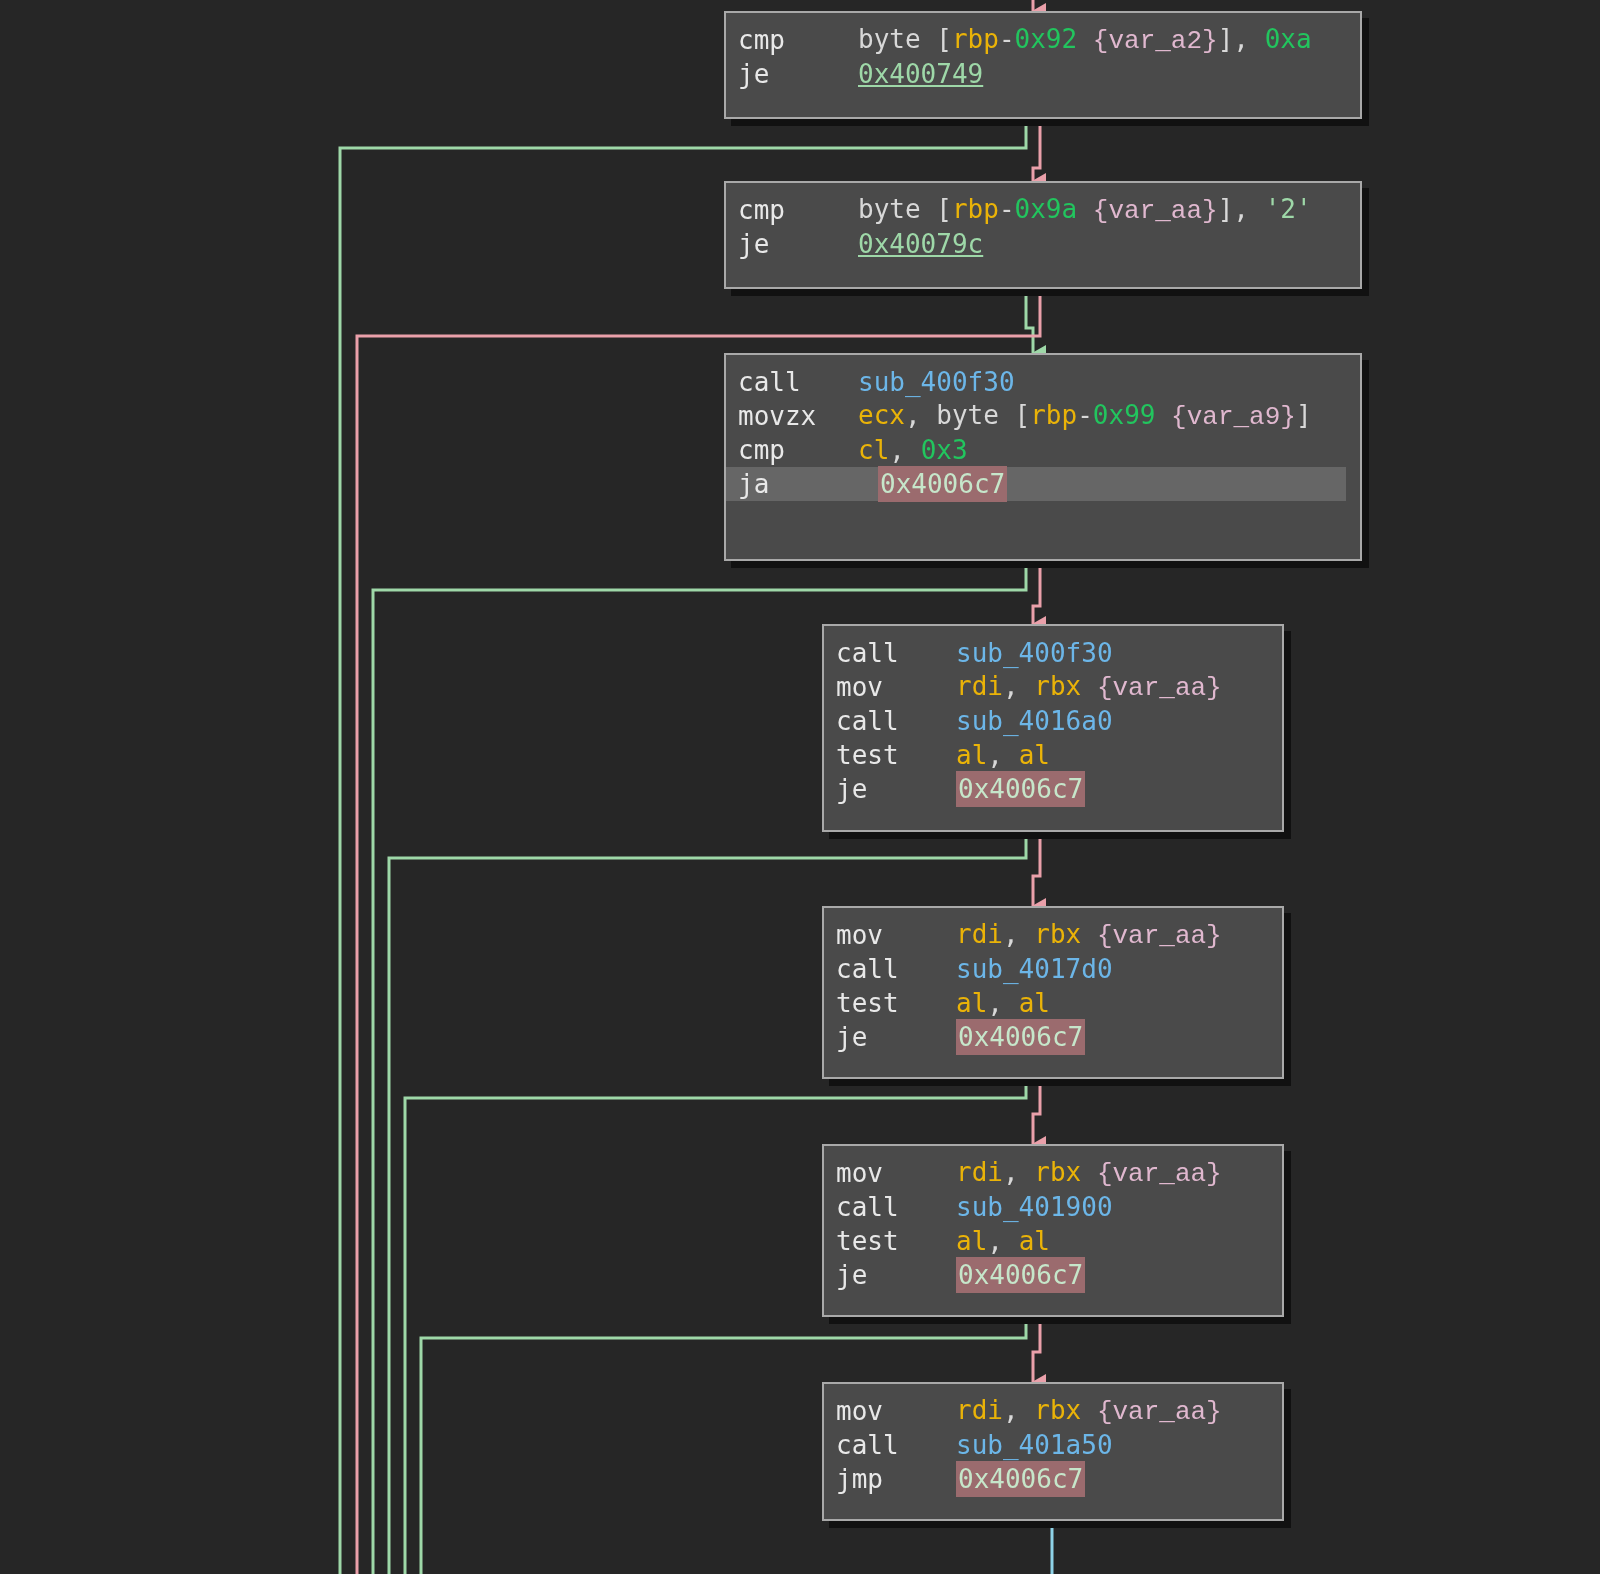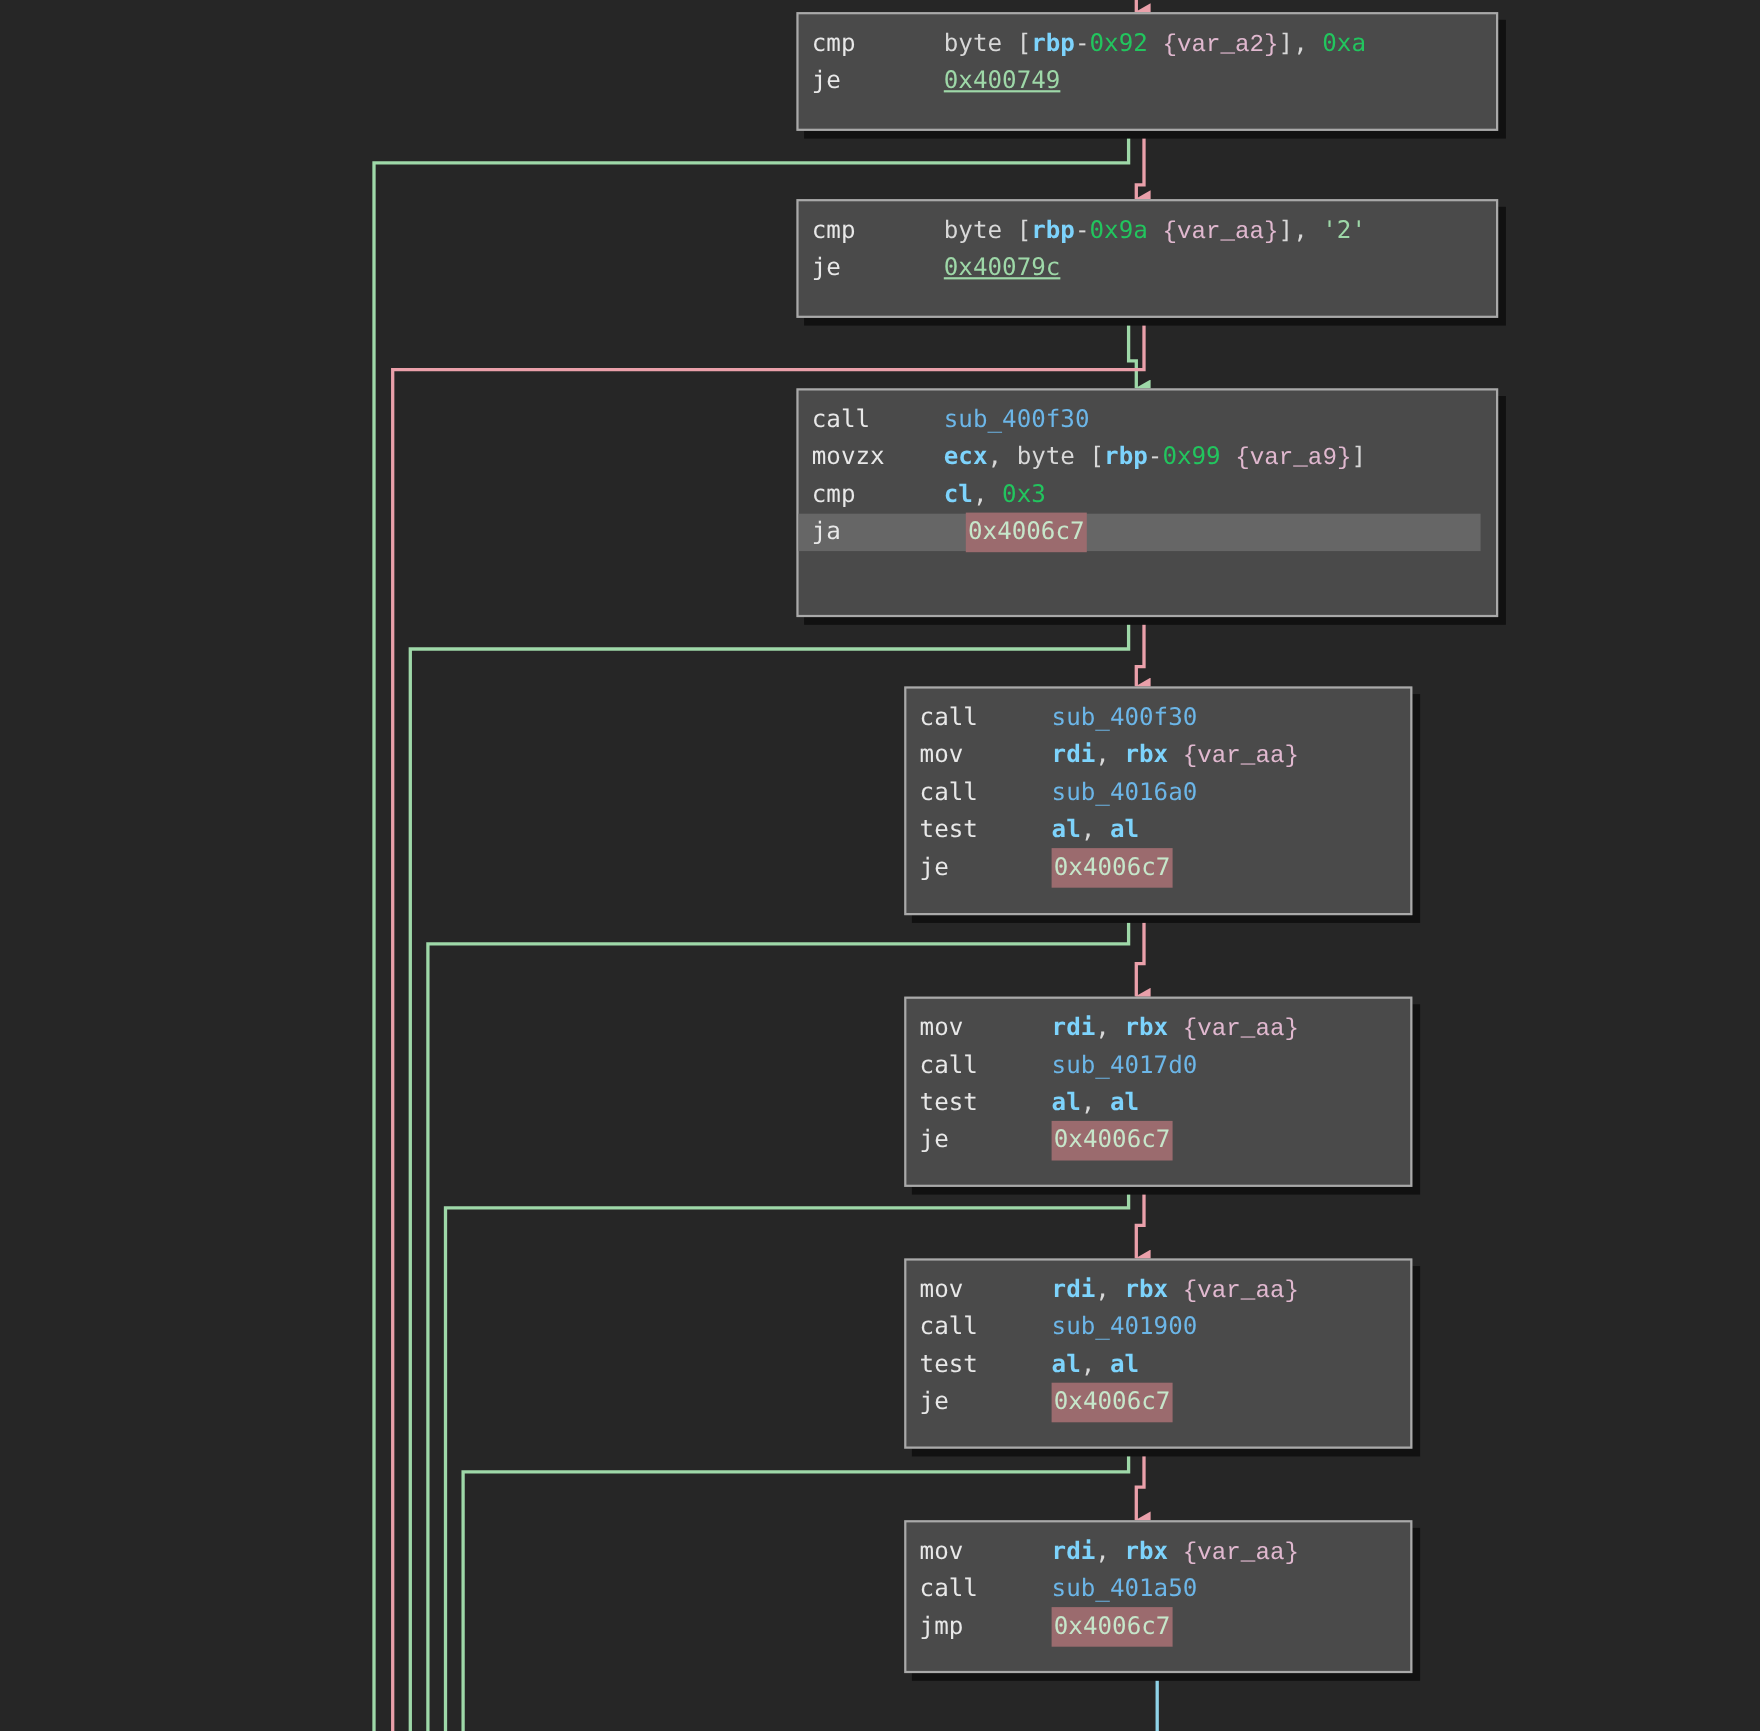--- a/index.html
+++ b/index.html
@@ -20,30 +20,30 @@
     box-shadow:7px 7px 0 0 #111111;
     box-sizing:border-box;
     padding:10px 0 10px 0;
     z-index:5;
   }
   .line{
     display:flex;
     align-items:center;
     height:34px;
     line-height:34px;
-    font-size:22px;
+    font-size:26px;
     white-space:pre;
     padding-left:12px;
     box-sizing:border-box;
   }
   .line.sel{ background:#666666; margin-right:14px;gap:20px; }
   .mn{ color:#e8e8e8; display:inline-block; width:120px; flex:0 0 auto;}
   .ops{ color:#e8e8e8; }
 
-  .reg{color:#7dd3fc;font-weight:bold;}
+  .reg{color:#eab308;}
   .num{color:#22c55e;}
   .addr{color:#9ed8a8;text-decoration:underline;}
   .addr-hl{color:#c6e6ca;background:#9b6b6e;padding:1px 2px;}
   .sym{color:#6cb6e8;}
   .var{color:#e0b8cf;font-family:Liberation Mono, monospace;}
   .punct{color:#d8d8d8;}
   .str{color:#9ed8a8;}
 </style>
 </head>
 <body>

